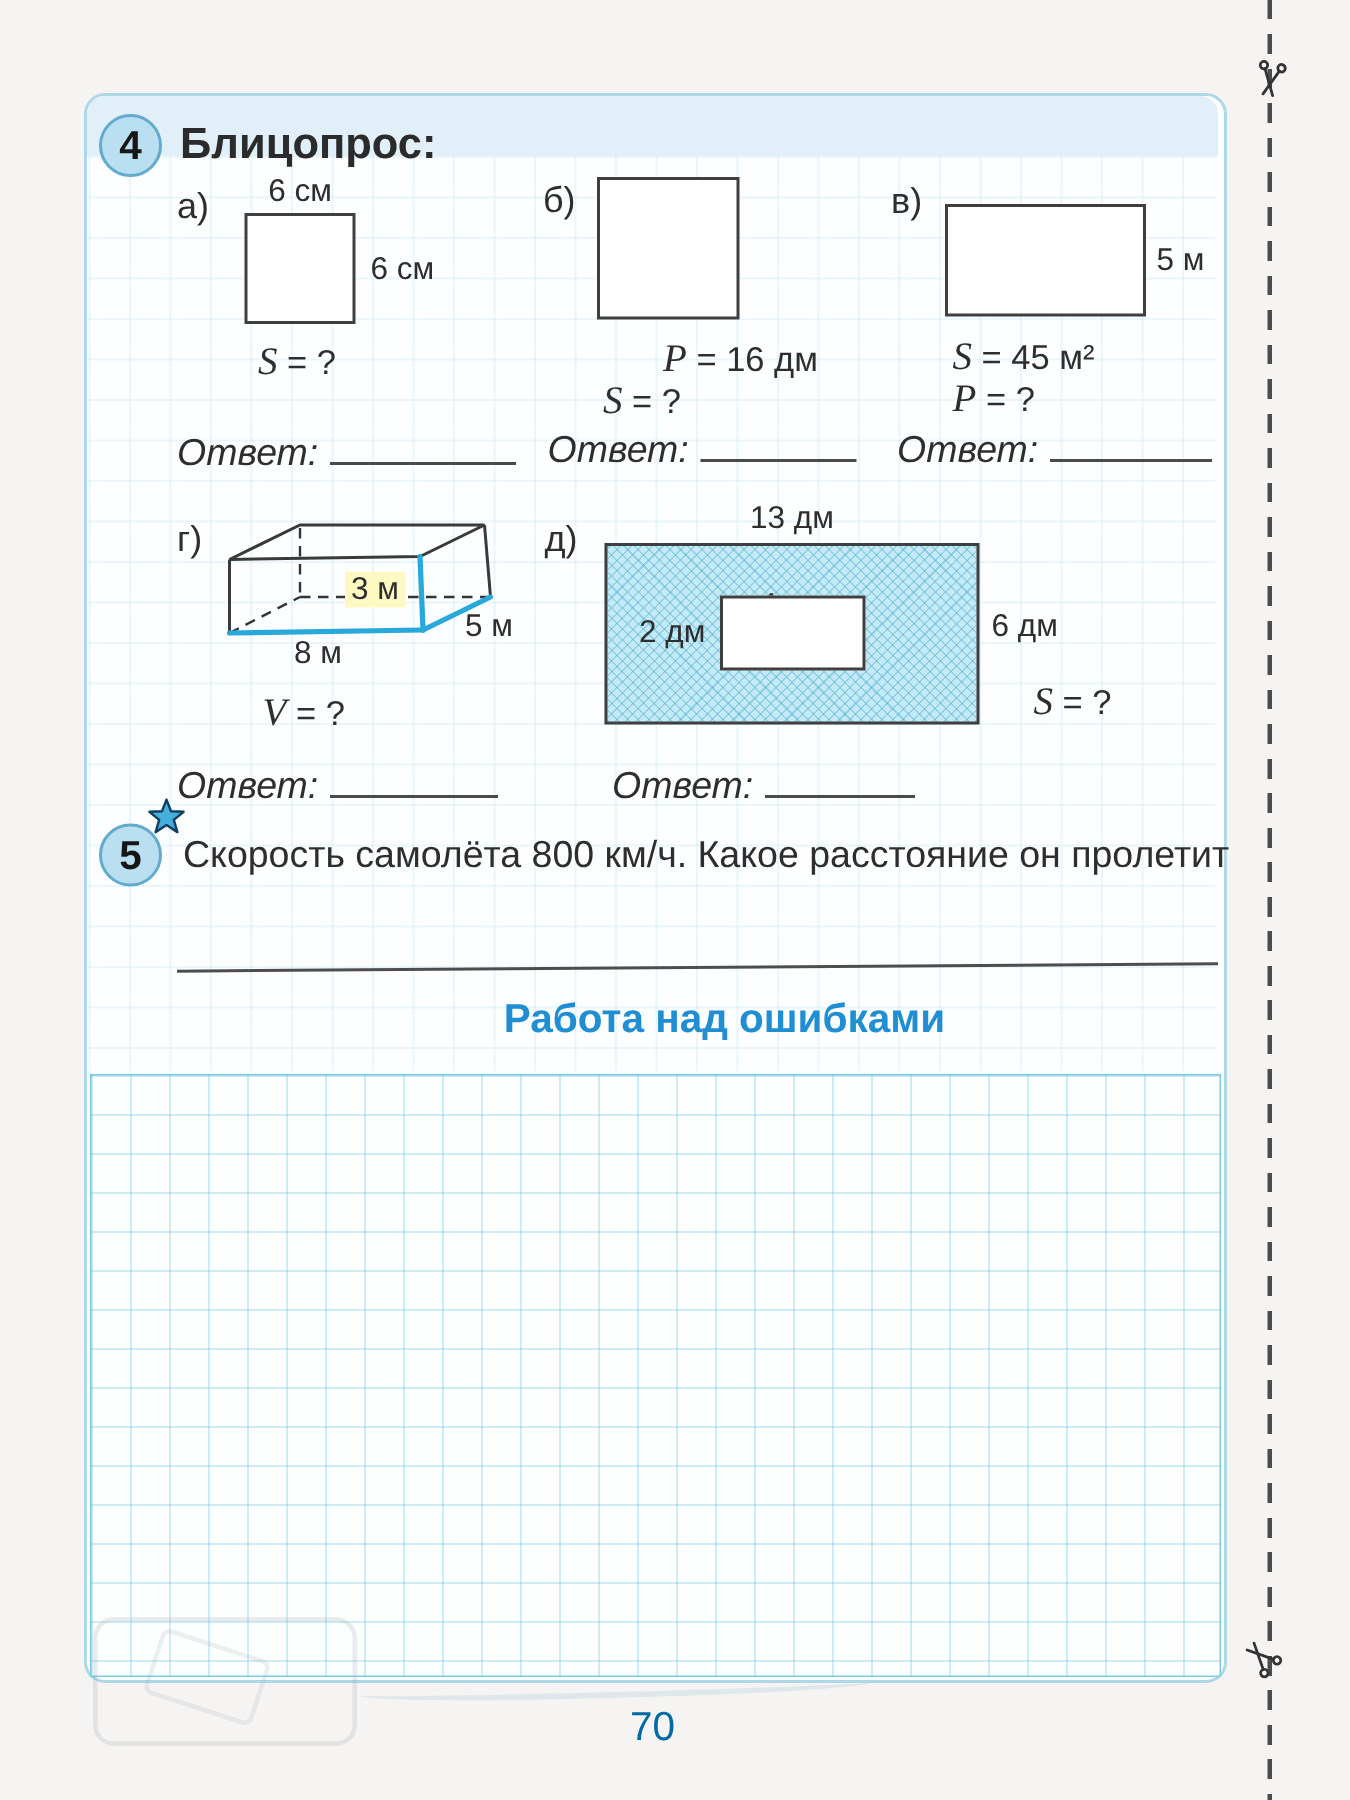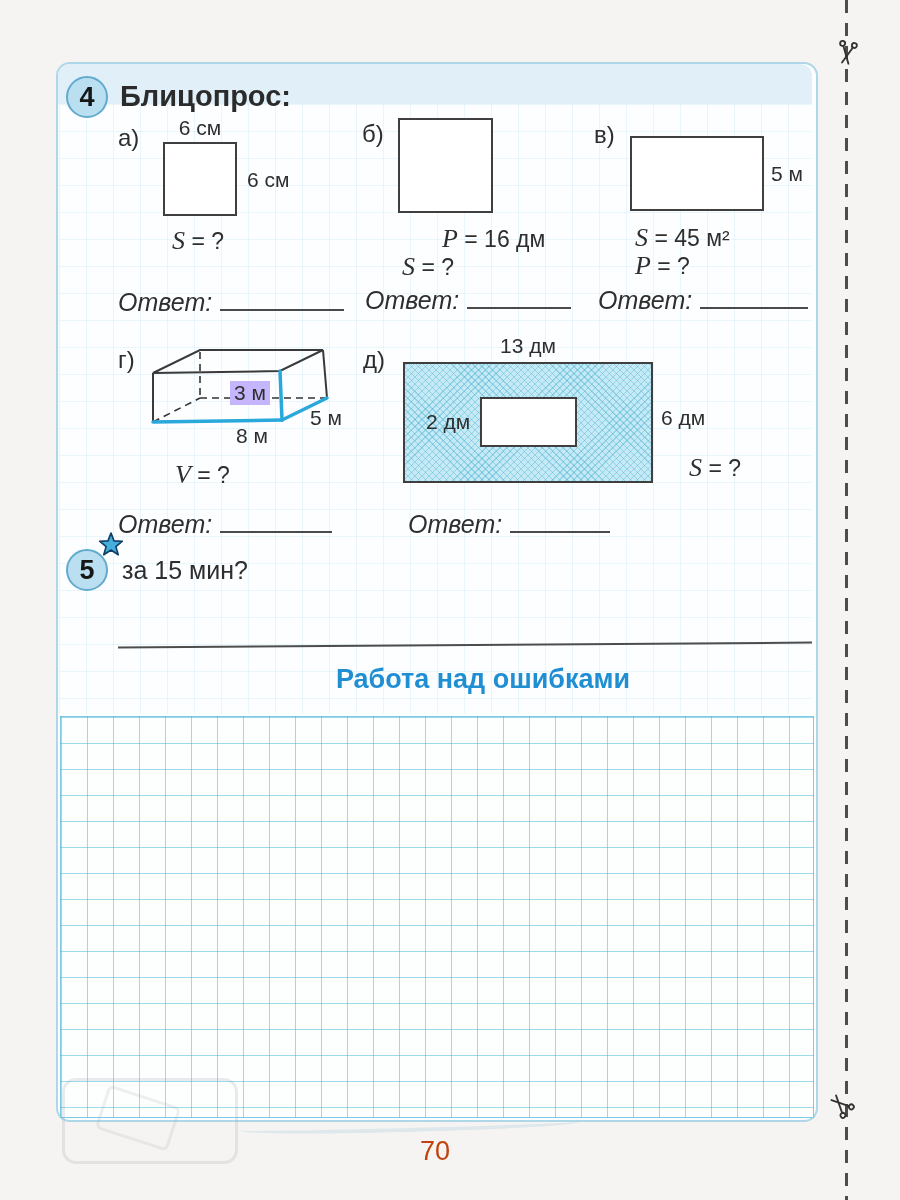--- a/index.html
+++ b/index.html
@@ -58,21 +58,21 @@
       linear-gradient(to right, rgba(80,185,220,0.55) 1px, transparent 1px),
       linear-gradient(to bottom, rgba(80,185,220,0.55) 1px, transparent 1px);
     background-size:26px 26px;
     border:1px solid rgba(80,185,220,0.75);
     box-sizing:border-box;
   }
   .cut-line{
     left:845px;top:0;width:3px;height:1200px;
     background:repeating-linear-gradient(180deg,#4c4c4c 0 13px,transparent 13px 23px);
   }
-  .page-num{font-size:27px;color:#c2410c;text-align:center;}
+  .page-num{font-size:27px;color:#0369a1;text-align:center;}
   .ghost-box{
     left:62px;top:1078px;width:170px;height:80px;
     border:3px solid rgba(160,165,172,0.22);border-radius:14px;
   }
   .ghost-inner{
     left:100px;top:1095px;width:70px;height:40px;
     border:3px solid rgba(160,165,172,0.18);border-radius:6px;
     transform:rotate(18deg);
   }
   .ghost-squiggle{
@@ -146,22 +146,22 @@
     <path d="M55,12 L55,58"></path>
     <path d="M55,58 L182,58"></path>
     <path d="M8,82 L55,58"></path>
   </g>
   <g fill="none" stroke="#29a8dc" stroke-width="3.5" stroke-linecap="round">
     <path d="M8,82 L137,80"></path>
     <path d="M135,31 L137,80"></path>
     <path d="M137,80 L182,58"></path>
   </g>
 </svg>
-<div class="abs dim" style="left:230px;top:381px;background:#c4b5fd;padding:0 4px;">3 м</div>
-<div class="abs dim" style="left:196px;top:424px;padding-left:40px;">8 м</div>
+<div class="abs dim" style="left:230px;top:381px;background:#fef9c3;padding:0 4px;">3 м</div>
+<div class="abs dim" style="left:196px;top:424px;">8 м</div>
 <div class="abs dim" style="left:310px;top:406px;">5 м</div>
 <div class="abs math" style="left:175px;top:460px;">
   <span class="mvar">V</span>
   <span>= ?</span>
 </div>
 <div class="abs ans" style="left:118px;top:510px;">
   <span>Ответ:</span><span class="ans-line" style="width:112px;"></span>
 </div>
 
 <div class="abs lbl" style="left:363px;top:346px;">д)</div>
@@ -179,21 +179,21 @@
   <span>Ответ:</span><span class="ans-line" style="width:100px;"></span>
 </div>
 
 <div class="abs badge" style="left:66px;top:549px;">
   <span>5</span>
 </div>
 <svg class="abs" style="left:98px;top:532px;" width="26" height="26" viewBox="0 0 24 24">
   <polygon points="12,1 14.8,8.2 22.5,8.5 16.5,13.5 18.7,21 12,16.6 5.3,21 7.5,13.5 1.5,8.5 9.2,8.2" fill="#45aedd" stroke="#0f3f63" stroke-width="1.5" stroke-linejoin="round"></polygon>
 </svg>
 <div class="abs" style="left:122px;top:553px;width:700px;font-size:25px;line-height:34px;">
-  <div>за 15 мин?</div>
+  <div>Скорость самолёта 800 км/ч. Какое расстояние он пролетит</div>
 </div>
 
 <div class="abs rule" style="left:118px;top:644px;width:694px;"></div>
 <div class="abs section-title" style="left:56px;top:664px;width:758px;margin-left:48px;">Работа над ошибками</div>
 
 <div class="abs grid"></div>
 
 <div class="abs ghost-box"></div>
 <div class="abs ghost-inner"></div>
 <div class="abs ghost-squiggle"></div>

